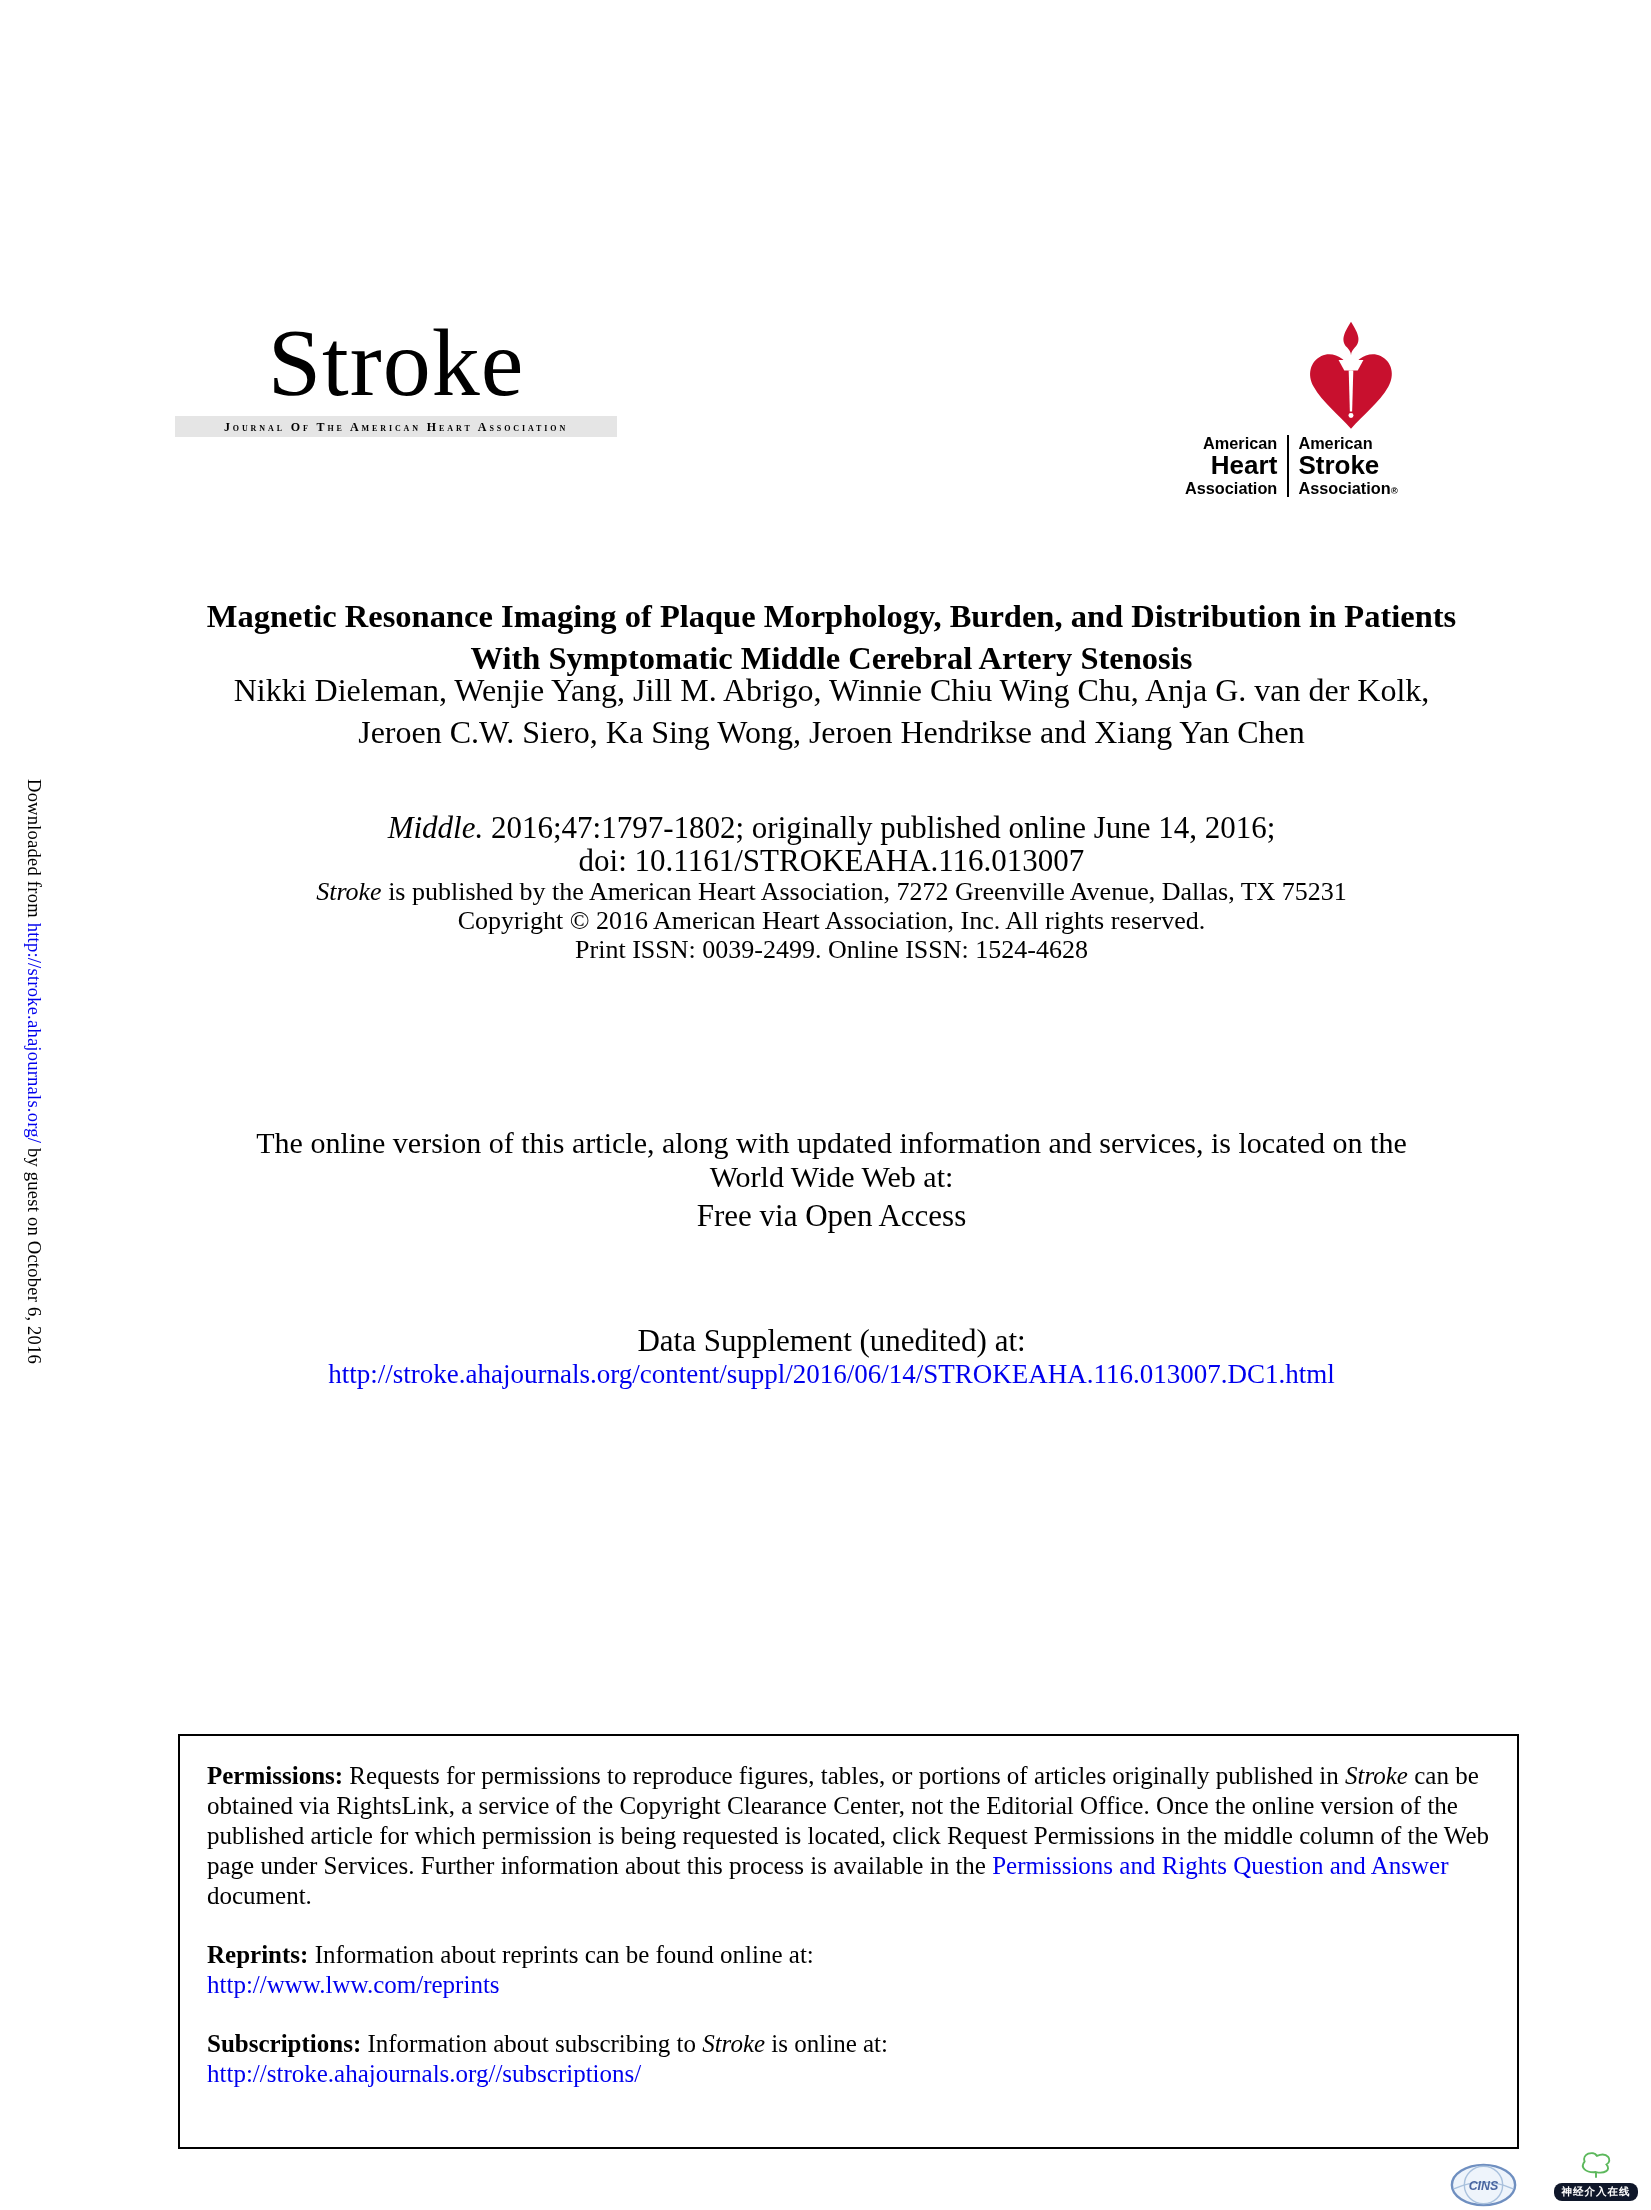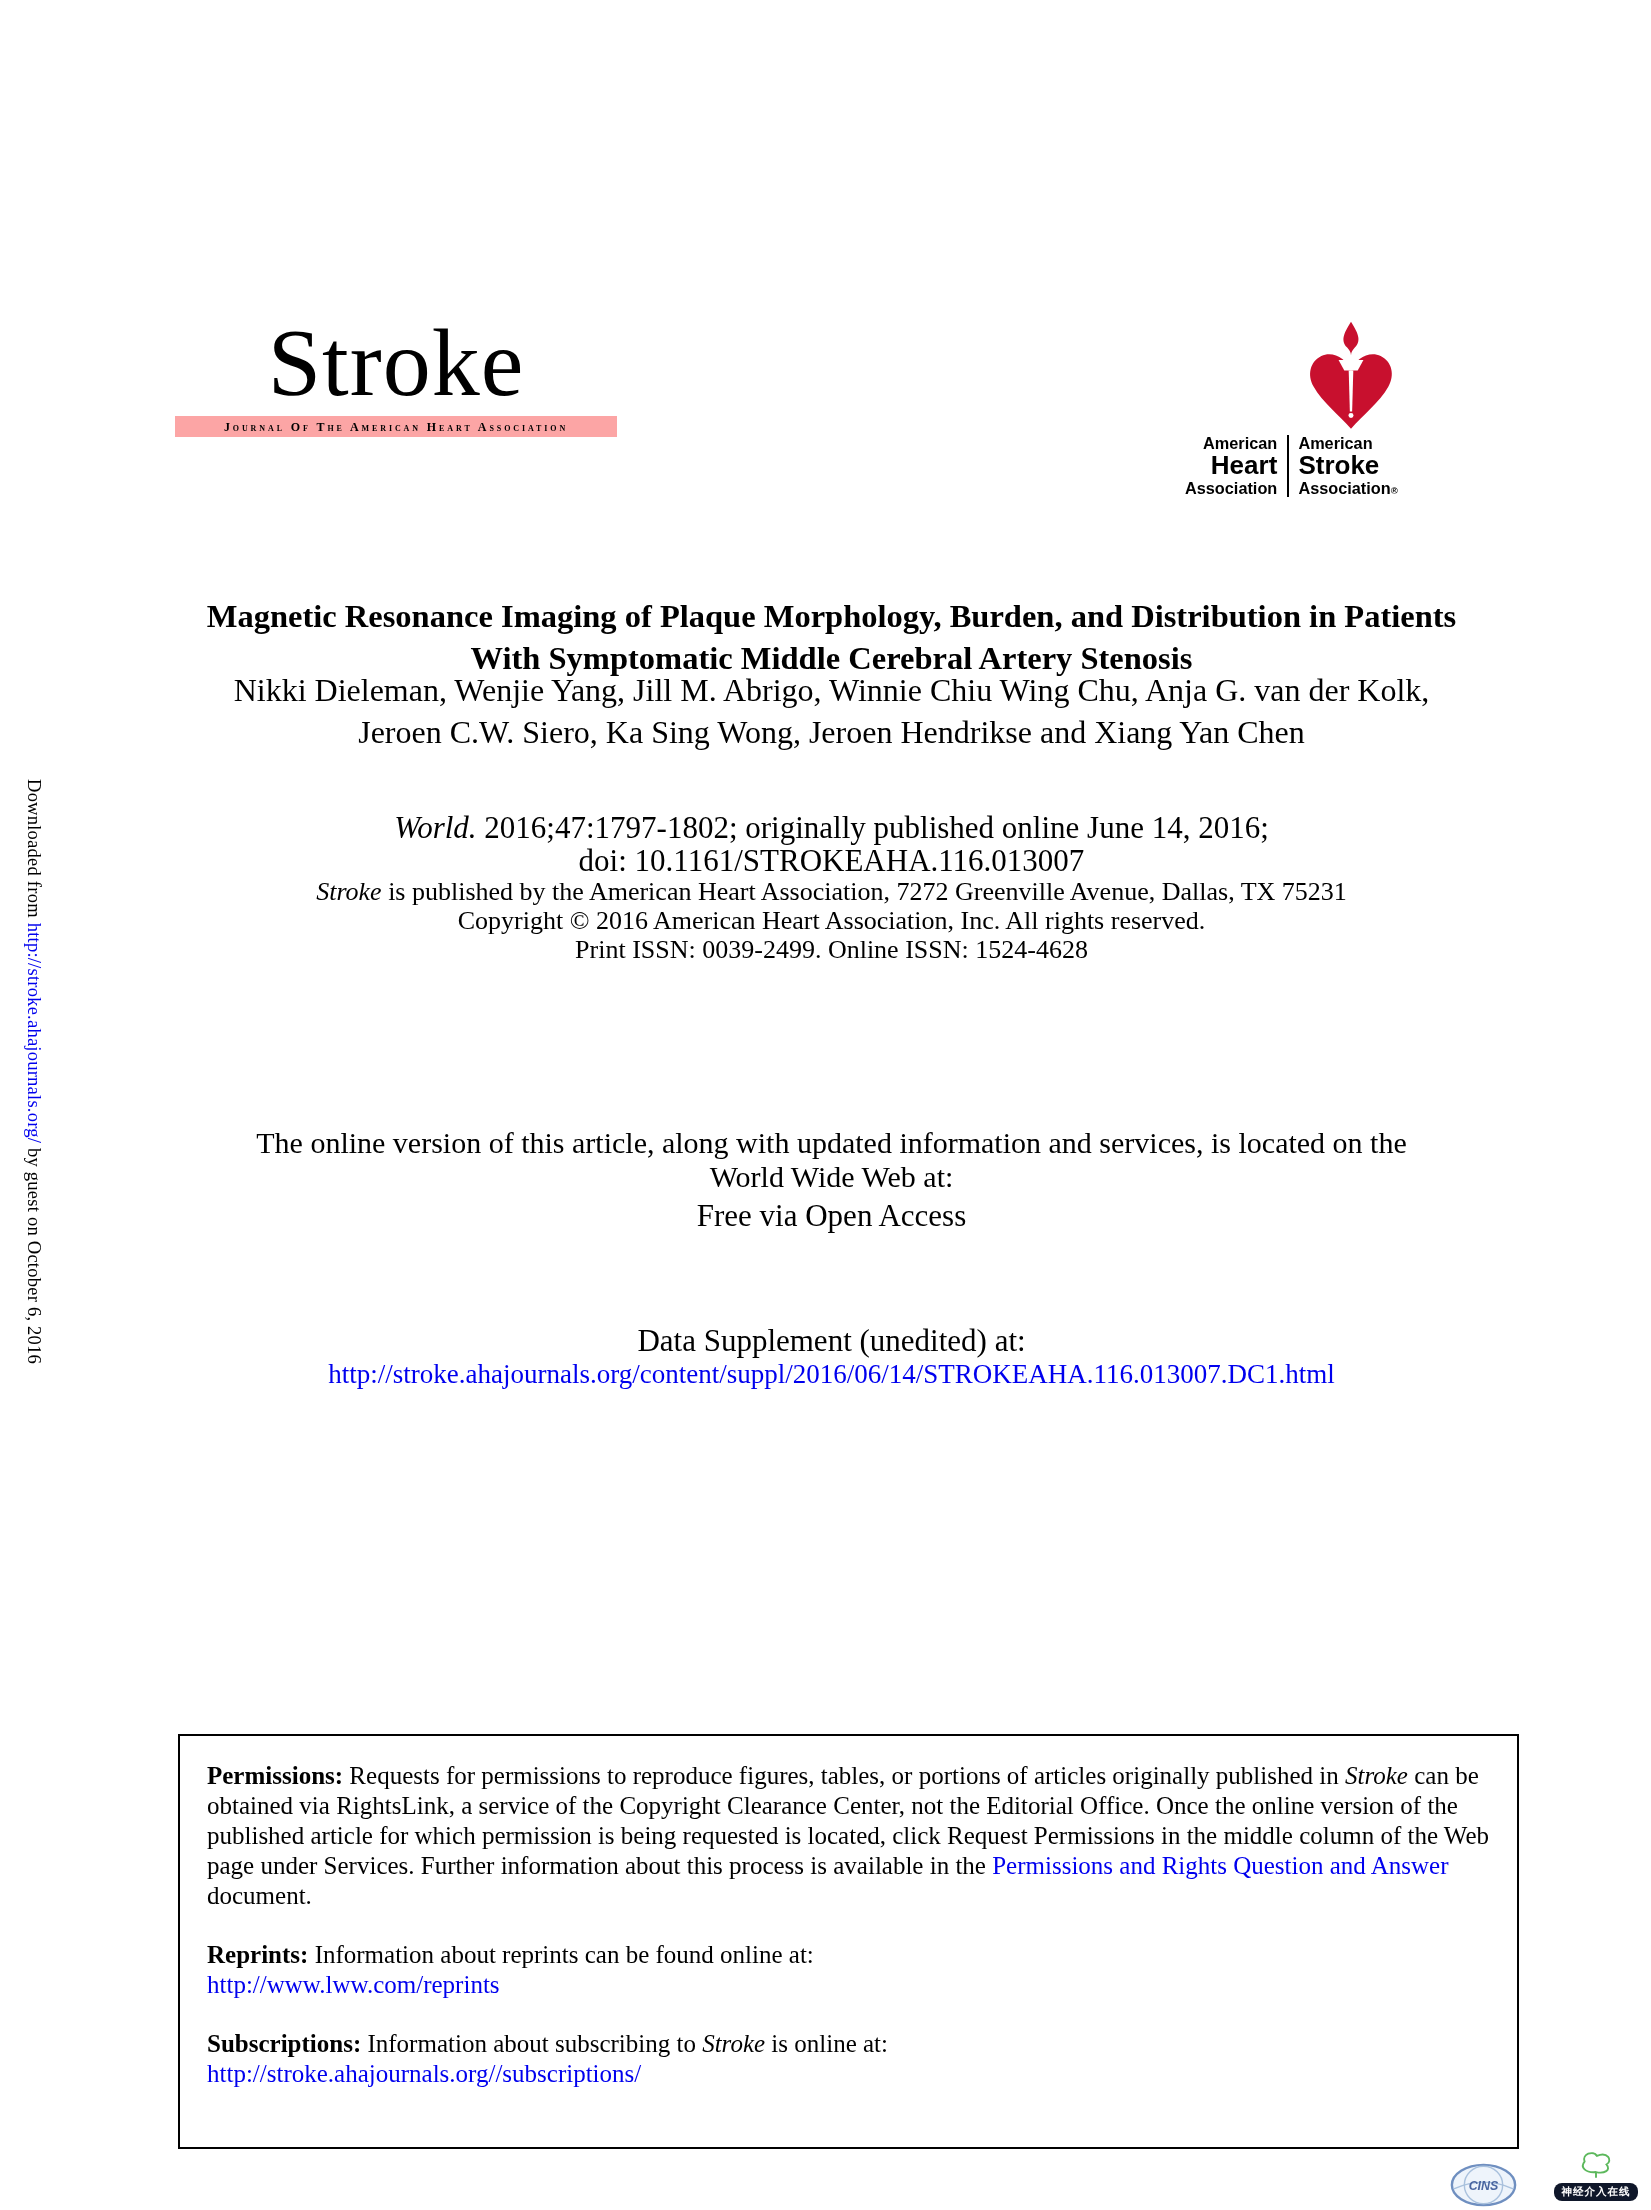--- a/index.html
+++ b/index.html
@@ -25,21 +25,21 @@
     font-size: 18.6px;
     white-space: nowrap;
     letter-spacing: 0.2px;
   }
 
   
   .journal-logo { position: absolute; left: 175px; top: 315px; width: 442px; text-align: center; }
   .journal-title { font-size: 96px; line-height: 1.0; letter-spacing: 1px; }
   .journal-banner {
     margin-top: 4.8px;
-    background: #fca5a5;
+    background: #e5e5e5;
     font-weight: bold;
     font-size: 12px;
     letter-spacing: 2.9px;
     padding: 3.8px 1.9px 2.9px 1.9px;
     font-variant: small-caps;
     white-space: nowrap;
   }
 
   
   .aha-logo { position: absolute; left: 1185px; top: 319px; width: 331px; font-family: "Liberation Sans", sans-serif; }
@@ -141,21 +141,21 @@
     <span>Magnetic Resonance Imaging of Plaque Morphology, Burden, and Distribution in Patients</span><br>
     <span>With Symptomatic Middle Cerebral Artery Stenosis</span>
   </div>
 
   <div class="center-block article-authors">
     <span>Nikki Dieleman, Wenjie Yang, Jill M. Abrigo, Winnie Chiu Wing Chu, Anja G. van der Kolk,</span><br>
     <span>Jeroen C.W. Siero, Ka Sing Wong, Jeroen Hendrikse and Xiang Yan Chen</span>
   </div>
 
   <div class="center-block citation">
-    <div class="cit-main"><span class="italic">World.</span><span> 2016;47:1797-1802; originally published online June 14, 2016;</span></div>
+    <div class="cit-main"><span class="italic">Middle.</span><span> 2016;47:1797-1802; originally published online June 14, 2016;</span></div>
     <div class="cit-main">doi: 10.1161/STROKEAHA.116.013007</div>
     <div class="cit-sub"><span class="italic">Stroke</span><span> is published by the American Heart Association, 7272 Greenville Avenue, Dallas, TX 75231</span></div>
     <div class="cit-sub">Copyright © 2016 American Heart Association, Inc. All rights reserved.</div>
     <div class="cit-sub">Print ISSN: 0039-2499. Online ISSN: 1524-4628</div>
   </div>
 
   <div class="center-block online">
     <div>The online version of this article, along with updated information and services, is located on the</div>
     <div>World Wide Web at:</div>
     <div class="free-line">Free via Open Access</div>

